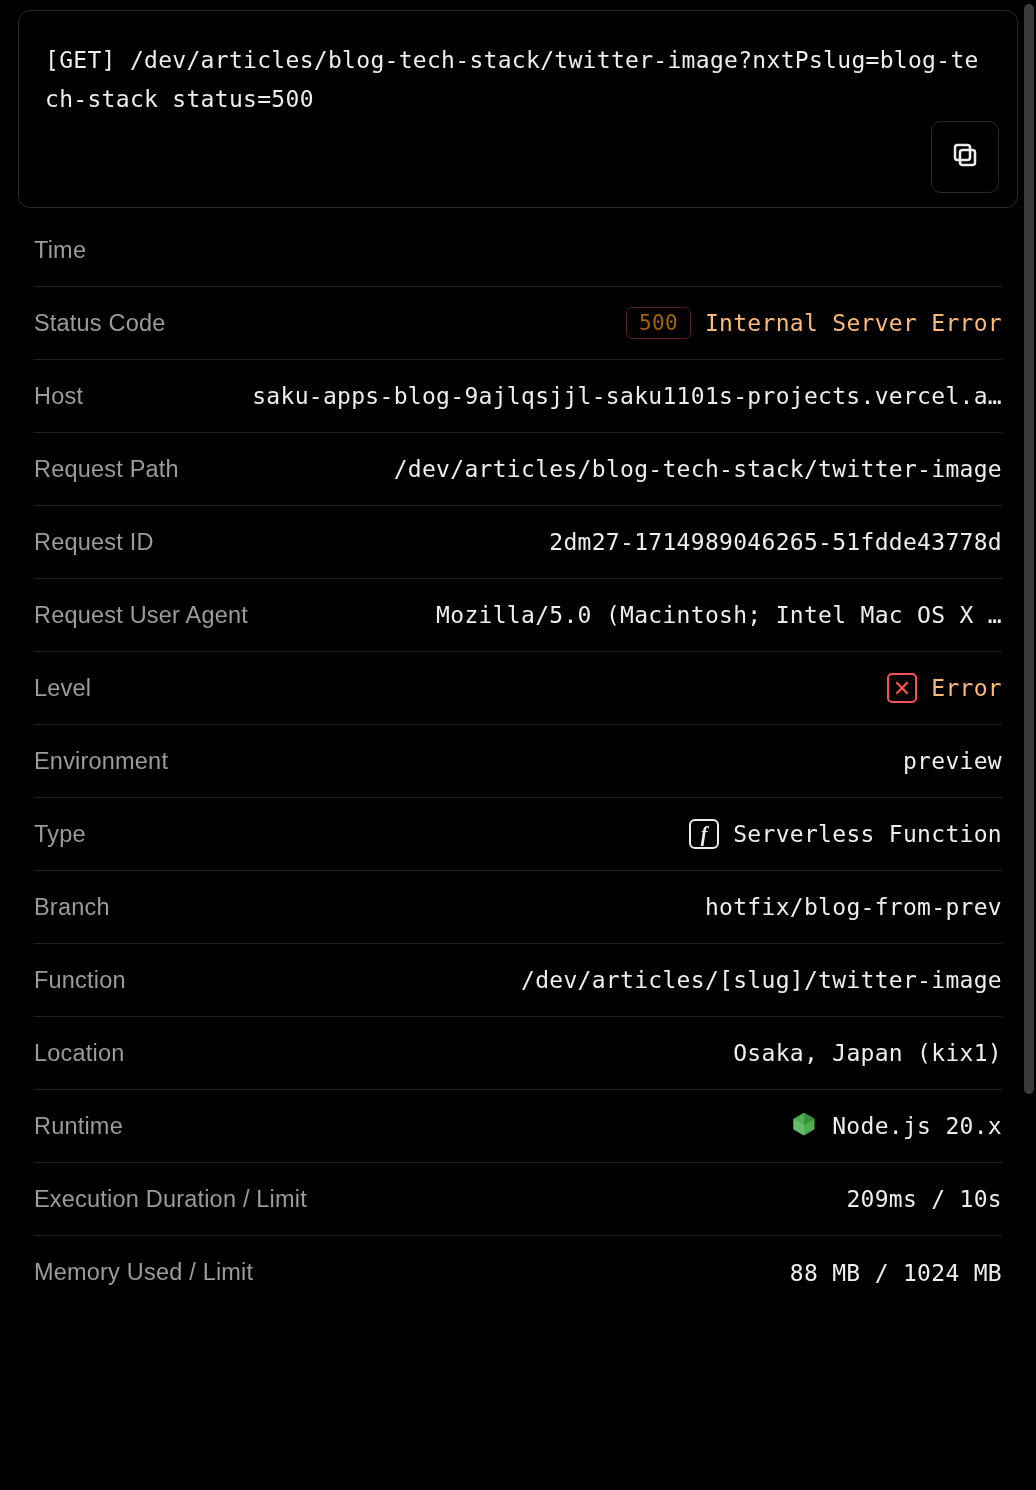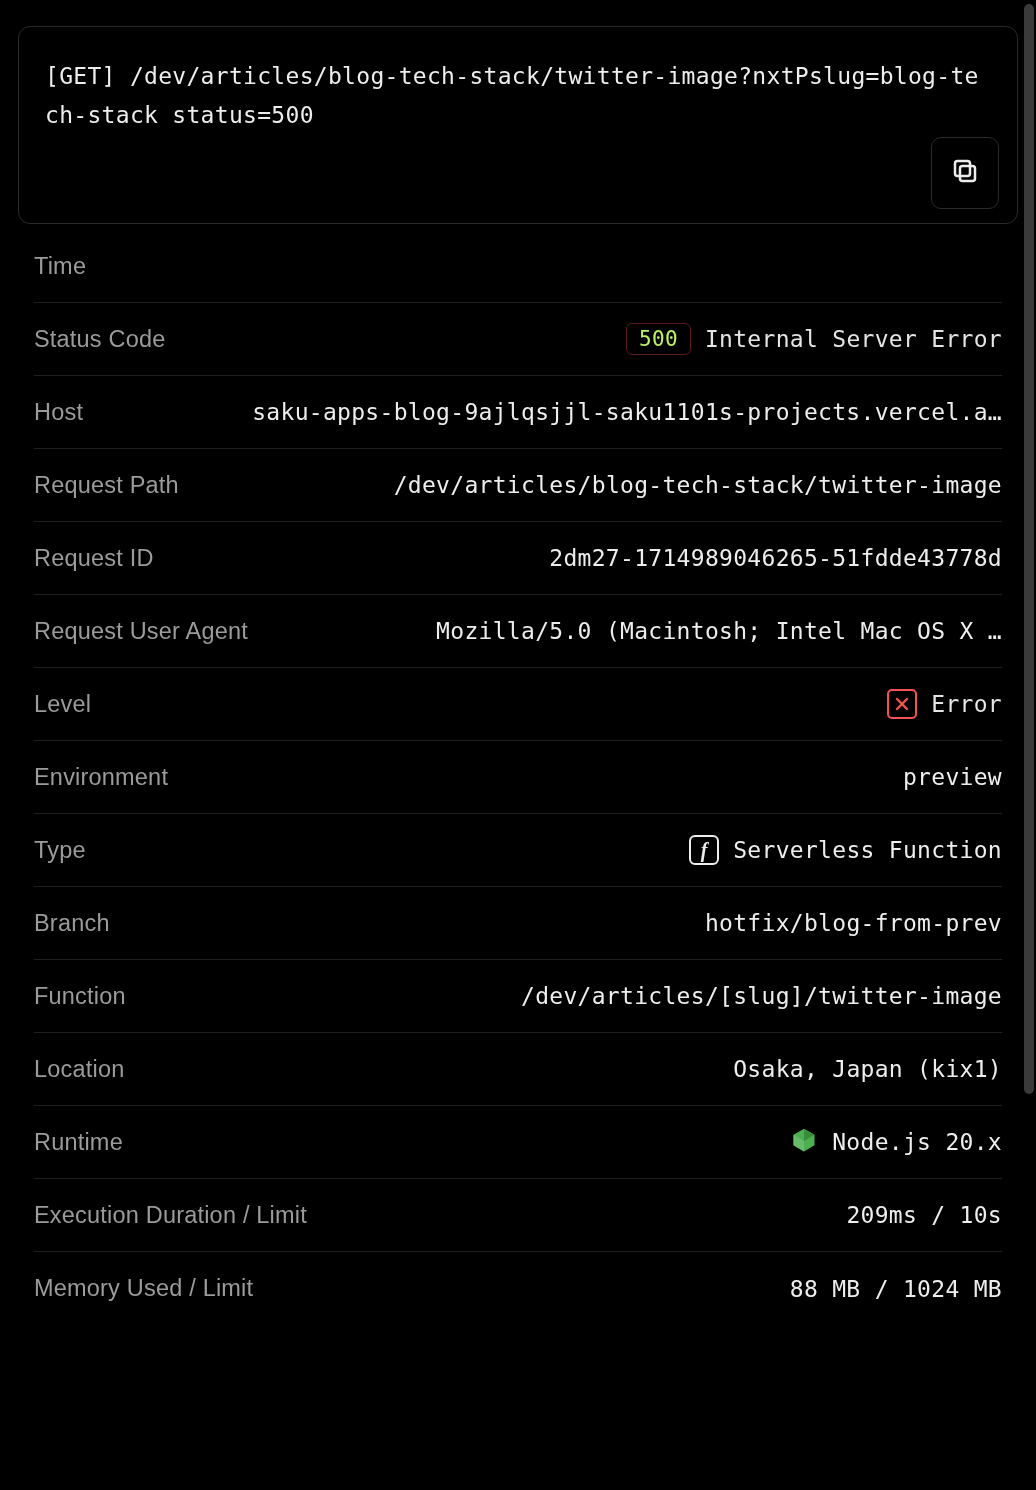--- a/index.html
+++ b/index.html
@@ -8,21 +8,21 @@
     color: #e5e5e5;
     font-family: ui-monospace, "SF Mono", Menlo, Consolas, monospace;
     font-size: 21px;
     width: 1036px;
     height: 1490px;
     overflow: hidden;
   }
   .panel {
     width: 1036px;
     height: 1490px;
-    padding: 26px 18px 0 18px;
+    padding: 10px 18px 0 18px;
     position: relative;
   }
   .scrollbar {
     position: absolute;
     right: 2px;
     top: 4px;
     width: 10px;
     height: 1090px;
     background: #3a3a3a;
     border-radius: 5px;
@@ -90,26 +90,26 @@
     text-overflow: ellipsis;
     display: flex;
     align-items: center;
     gap: 14px;
     justify-content: flex-end;
     min-width: 0;
   }
   .value-text { overflow: hidden; text-overflow: ellipsis; }
   .status-pill {
     border: 1px solid #5c1a1a;
-    color: #bef264;
+    color: #a16207;
     border-radius: 6px;
     padding: 3px 12px;
     font-size: 21px;
   }
-  .error-text { color: #e5e5e5; }
+  .error-text { color: #fdba74; }
   .level-icon {
     width: 30px; height: 30px;
     border: 2px solid #f55353;
     border-radius: 5px;
     display: flex; align-items: center; justify-content: center;
   }
   .level-icon svg { width: 14px; height: 14px; }
   .fn-icon {
     width: 30px; height: 30px;
     border: 2px solid #ededed;

